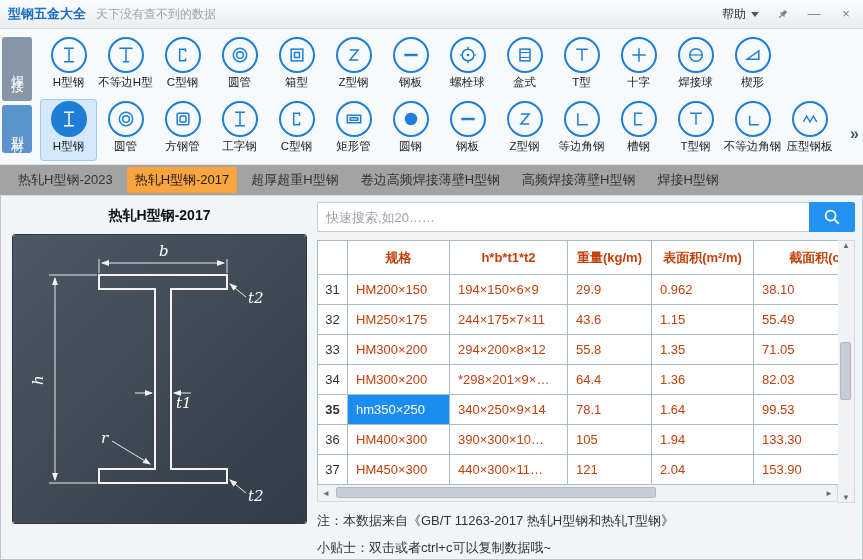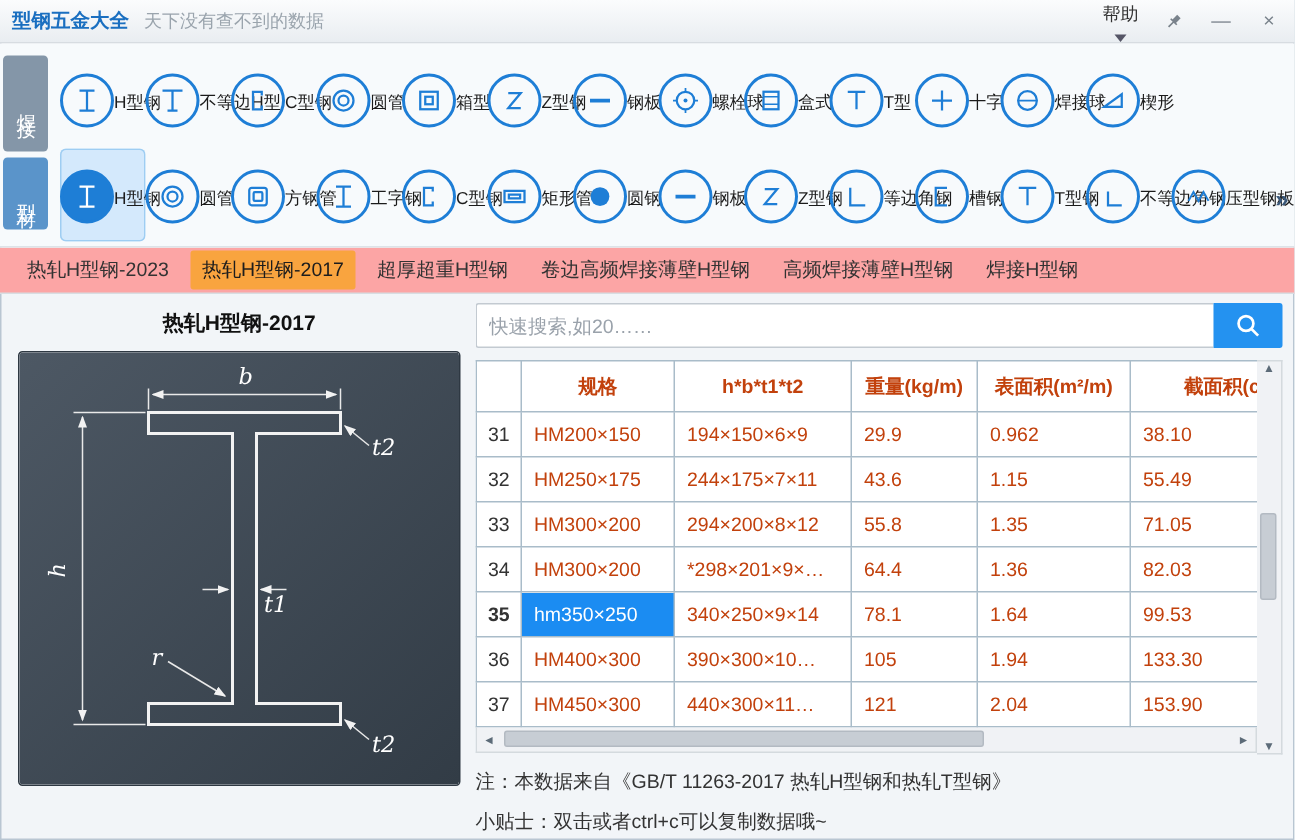--- a/index.html
+++ b/index.html
@@ -10,47 +10,47 @@
   }
   .app { width:863px; height:560px; display:flex; flex-direction:column;
          background:#f2f5f8; box-shadow:inset 0 0 0 1px #b9c6d2; box-sizing:border-box; }
 
   
   .titlebar { height:28px; flex:none; display:flex; align-items:center; padding:0 8px;
               background:linear-gradient(#fbfcfd,#e9edf1); border-bottom:1px solid #d7dce1; }
   .app-title { color:#1a6fc0; font-weight:bold; font-size:13px; }
   .app-sub { color:#9aa4ad; font-size:12px; margin-left:10px; }
   .tb-right { margin-left:auto; display:flex; align-items:center; gap:14px; }
-  .help { font-size:12px; color:#333; display:flex; align-items:center; gap:5px; cursor:pointer;flex-direction:column; }
+  .help { font-size:12px; color:#333; display:flex; align-items:center; gap:5px; cursor:pointer; }
   .caret { width:0; height:0; border-left:4px solid transparent; border-right:4px solid transparent; border-top:5px solid #556; }
   .wbtn { color:#7a838c; font-size:13px; width:18px; text-align:center; cursor:pointer; line-height:28px; }
   .pin svg { display:block; margin:auto; }
 
   
   .toolzone { position:relative; height:136px; flex:none; background:#f7fafc;
               border-bottom:1px solid #dde3e8; padding:6px 14px 0 40px; box-sizing:border-box; }
   .sidetab { position:absolute; left:2px; width:30px; color:#fff; font-size:13px;
              writing-mode:vertical-rl; text-orientation:upright; letter-spacing:4px;
              display:flex; align-items:center; justify-content:center; border-radius:3px; cursor:pointer; }
   .weld { top:8px; height:64px; background:#8496a8; }
   .prof { top:76px; height:48px; background:#5a94ca; }
   .trow { display:flex; height:62px; margin-bottom:2px; }
-  .ti { width:57px; flex:none; display:flex; flex-direction:row; align-items:center;
+  .ti { width:57px; flex:none; display:flex; flex-direction:column; align-items:center;
         padding-top:2px; border-radius:4px; cursor:pointer; box-sizing:border-box; }
   .tic { width:32px; height:32px; border:2px solid #1e7ed6; border-radius:50%;
          display:flex; align-items:center; justify-content:center; color:#1e7ed6; flex:none; }
   .tic svg { width:20px; height:20px; display:block; stroke:currentColor; fill:none; stroke-width:1.8; }
   .til { font-size:11.5px; color:#1b1b1b; margin-top:2px; white-space:nowrap; }
   .ti.sel { background:#d4e9fc; box-shadow:inset 0 0 0 1px #9ecdf2; }
   .ti.sel .tic { background:#1e7ed6; color:#fff; }
   .overflow { position:absolute; right:4px; top:96px; font-size:16px; font-weight:bold;
               color:#3a587a; cursor:pointer; }
 
   
-  .tabbar { height:30px; flex:none; background:#fca5a5; border-bottom:1px solid #d8dde2;
+  .tabbar { height:30px; flex:none; background:#a3a3a3; border-bottom:1px solid #d8dde2;
             display:flex; align-items:center; padding:0 10px; gap:6px; }
   .tab { font-size:13px; color:#333; padding:4px 8px; white-space:nowrap; cursor:pointer; }
   .tab.sel { background:#f9a43f; color:#1d1d1d; border-radius:2px; }
 
   
   .content { flex:1; min-height:0; display:flex; gap:10px; padding:6px 8px 0 12px; box-sizing:border-box; }
   .left { width:295px; flex:none; }
   .ptitle { text-align:center; font-size:14px; font-weight:bold; color:#111; padding:5px 0 9px; }
   .diagram { width:293px; height:288px; display:block; border:1px solid #2e3842; border-radius:3px; }
   .dim { stroke:#e9e9e9; stroke-width:1; fill:none; }

